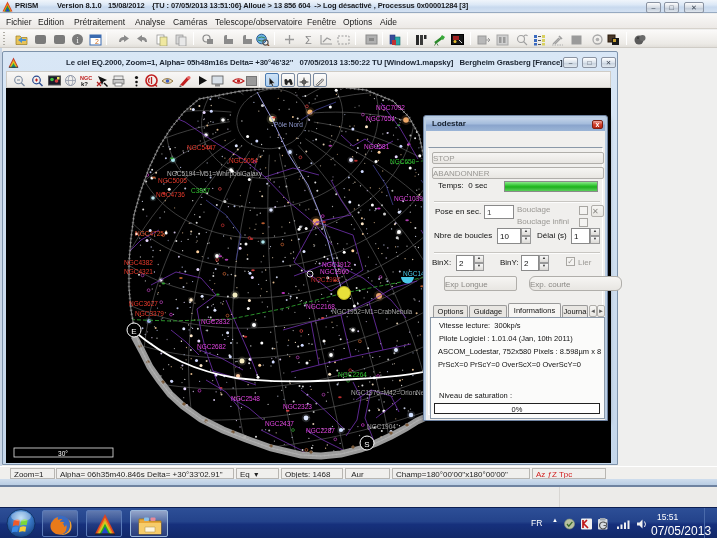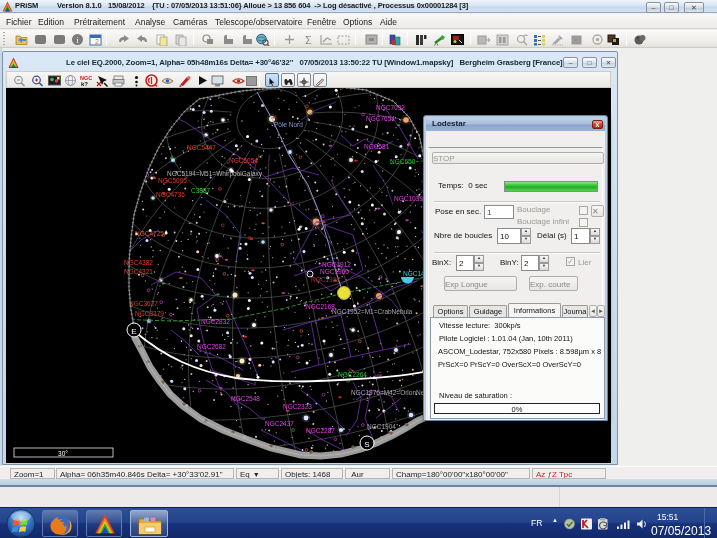--- a/index.html
+++ b/index.html
@@ -1561,20 +1561,21 @@
 
 <div class="abs" id="dlg">
   <div id="dlgtitle">
       <span style="position:absolute;left:6px;top:1px;">Lodestar</span>
     </div>
   <div id="dlgclose">x</div>
   <div id="dlgbody">
       <div class="tab" style="left:4px;top:2px;width:72px;height:15px;line-height:15px;border-color:#8a98a8;background:#5eead4;font-size:7.5px;margin-top:17px;">ASCOM_Lodestar</div>
       <div style="position:absolute;left:2px;top:16px;width:175px;height:268px;border:1px solid #fff;border-top:1px solid #8a98a8;background:#f0efed;"></div>
       <div class="btn" style="left:6px;top:21px;width:172px;height:12px;line-height:12px;">STOP</div>
+      <div class="btn" style="left:6px;top:36px;width:172px;height:12px;line-height:12px;">ABANDONNER</div>
       <div class="lbl" style="left:12px;top:50px;">Temps:&nbsp; 0 sec</div>
       <div style="position:absolute;left:78px;top:50px;width:94px;height:11px;border:1px solid #8a8a8a;background:linear-gradient(180deg,#8ae88a,#28c028 45%,#1faf1f 55%,#5ad05a);"></div>
       <hr class="sep" style="left:8px;top:70px;width:166px;">
       <div class="lbl" style="left:9px;top:76px;">Pose en sec.</div>
       <div class="edit" style="left:58px;top:74px;width:30px;height:14px;line-height:13px;">1</div>
       <div class="lblg" style="left:91px;top:74px;">Bouclage</div>
       <div class="lblg" style="left:91px;top:86px;">Bouclage infini</div>
       <div class="chk" style="left:153px;top:75px;"></div>
       <div class="btn" style="left:165px;top:74px;width:13px;height:12px;line-height:11px;color:#8a8884;">✕</div>
       <div class="chk" style="left:153px;top:87px;"></div>
@@ -1599,21 +1600,21 @@
       </div>
       <div class="lbl" style="left:74px;top:127px;">BinY:</div>
       <div class="edit" style="left:95px;top:124px;width:18px;height:16px;line-height:15px;color:#111;">2</div>
       <div class="spin" style="left:113px;top:124px;height:16px;">
         <b>▲</b>
         <b>▼</b>
       </div>
       <div class="chk" style="left:140px;top:126px;color:#9a9894;font-size:8px;line-height:8px;text-align:center;">✓</div>
       <div class="lblg" style="left:152px;top:127px;">Lier</div>
       <div class="btn" style="left:18px;top:145px;width:73px;height:15px;line-height:15px;color:#8a8884;">Exp Longue</div>
-      <div class="btn" style="left:103px;top:145px;width:49px;height:15px;line-height:15px;color:#8a8884;">Exp. courte</div>
+      <div class="btn" style="left:103px;top:145px;width:93px;height:15px;line-height:15px;color:#8a8884;border-radius:6px;">Exp. courte</div>
       <div class="tab" style="left:7px;top:174px;width:35px;height:12px;line-height:12px;font-size:7.5px;background:#e8e6e2;">Options</div>
       <div class="tab" style="left:43px;top:174px;width:38px;height:28px;line-height:12px;font-size:7.5px;background:#e8e6e2;">Guidage</div>
       <div class="tab" style="left:82px;top:172px;width:53px;height:14px;line-height:14px;font-size:7.5px;background:#f6f5f3;z-index:2;">Informations</div>
       <div class="tab" style="left:136px;top:174px;width:26px;height:12px;line-height:12px;font-size:7.5px;background:#e8e6e2;overflow:hidden;">Journa</div>
       <div class="btn" style="left:163px;top:174px;width:8px;height:12px;line-height:11px;font-size:6px;color:#555;">◄</div>
       <div class="btn" style="left:171px;top:174px;width:8px;height:12px;line-height:11px;font-size:6px;color:#555;">►</div>
       <div style="position:absolute;left:4px;top:186px;width:175px;height:102px;background:#fbfbfa;border:1px solid #8a98a8;"></div>
       <div class="lbl" style="left:13px;top:190px;font-size:7.5px;">Vitesse lecture:&nbsp; 300kp/s</div>
       <div class="lbl" style="left:13px;top:203px;font-size:7.5px;">Pilote Logiciel : 1.01.04 (Jan, 10th 2011)</div>
       <div class="lbl" style="left:12px;top:216px;font-size:7.5px;">ASCOM_Lodestar, 752x580 Pixels : 8.598µm x 8</div>

